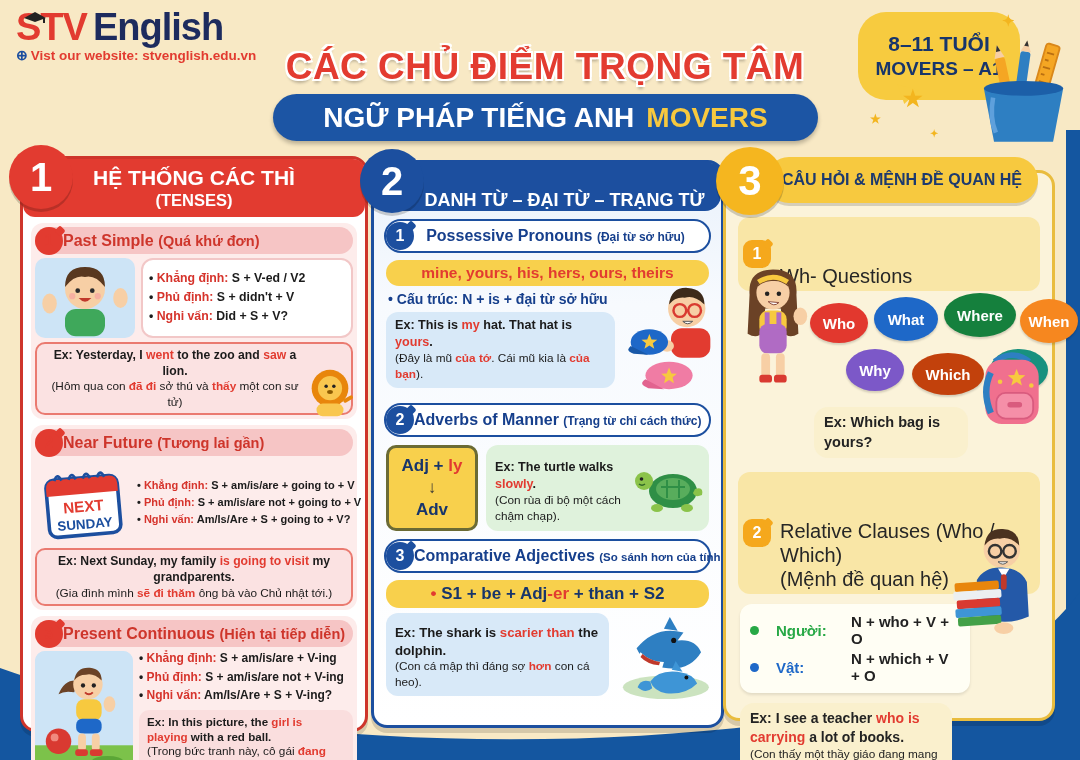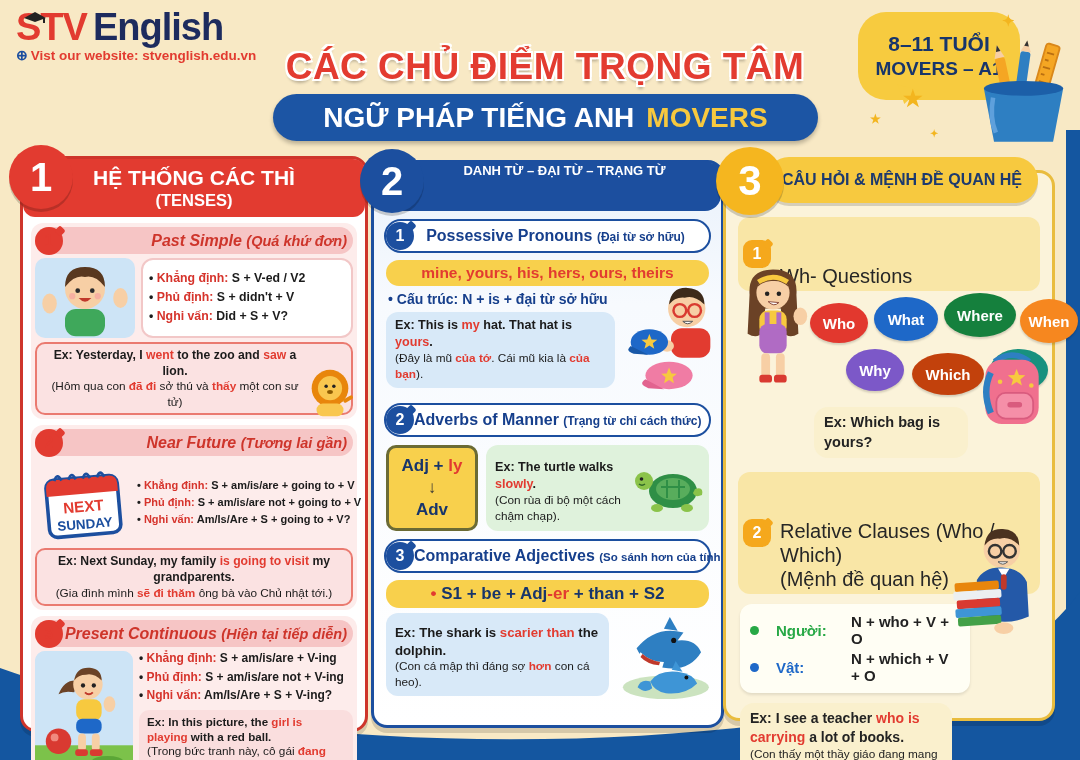--- a/index.html
+++ b/index.html
@@ -37,38 +37,38 @@
   .bignum{position:absolute;border-radius:50%;color:#fff;font-weight:bold;display:flex;
           align-items:center;justify-content:center;z-index:6;box-shadow:0 3px 0 rgba(0,0,0,.18);}
   .bn1{left:-14px;top:-14px;width:64px;height:64px;background:#E23B30;font-size:40px;}
   .bn2{left:-14px;top:-14px;width:64px;height:64px;background:#1C4F9F;font-size:40px;}
   .bn3{left:-10px;top:-26px;width:68px;height:68px;background:#F5B61F;font-size:42px;}
   .col1-head{height:58px;background:#E23B30;border-radius:12px;color:#fff;text-align:center;
           display:flex;flex-direction:column;justify-content:center;line-height:1.15;}
   .col1-head .t{font-size:21px;font-weight:bold;}
   .col1-head .s{font-size:16.5px;font-weight:bold;}
   .col2-head{height:48px;background:#1C4F9F;border-radius:10px 10px 16px 16px;color:#fff;display:flex;
-          align-items:flex-start;justify-content:center;font-size:13px;font-weight:bold;padding-left:34px;}
+          align-items:flex-end;justify-content:center;font-size:18px;font-weight:bold;padding-left:34px;}
   .swoosh{position:absolute;left:116px;top:56px;width:216px;height:24px;border:3px solid #fff;
           border-color:#fff transparent transparent transparent;border-radius:50%/16px;opacity:.9;}
   .col3-head{position:absolute;left:40px;top:-16px;width:272px;height:46px;background:#F7C93F;
           border-radius:24px;display:flex;align-items:center;justify-content:center;color:#1D3A6E;
           font-size:16px;font-weight:bold;box-shadow:0 3px 0 rgba(0,0,0,.15);z-index:4;}
   
   .c1s{margin:6px 8px 0;background:#FDECEB;border-radius:12px;padding:4px;position:relative;}
   .secpill{display:flex;align-items:center;border-radius:16px;height:27px;}
   .c1s .secpill{background:#F6C5C5;}
   .badge{width:28px;height:28px;border-radius:50%;color:#fff;font-weight:bold;font-size:16px;
          display:flex;align-items:center;justify-content:center;flex:none;position:relative;z-index:1;}
   .badge::after{content:"";position:absolute;width:8px;height:8px;background:inherit;top:0;right:-1px;
          transform:rotate(45deg);border-radius:2px;z-index:-1;}
   .badge.red{background:#E23B30;}
   .badge.blue{background:#1C4F9F;}
   .badge.orange{background:#F5A81C;border-radius:9px;}
-  .bt{flex:1;text-align:right;font-weight:bold;color:#CE352B;font-size:16px;padding-right:6px;font-style:italic;}
+  .bt{flex:1;text-align:left;font-weight:bold;color:#CE352B;font-size:16px;padding-right:6px;}
   .bt .vi{font-size:14.5px;}
   .c1row{display:flex;gap:6px;margin-top:4px;align-items:stretch;}
   .illusbox{background:#CDE4F6;border-radius:10px;flex:none;overflow:hidden;display:flex;
             align-items:center;justify-content:center;}
   .illusbox.nobg{background:transparent;}
   .rulesbox{flex:1;display:flex;flex-direction:column;justify-content:center;gap:3px;min-width:0;}
   .rulesbox.white{background:#fff;border:2px solid #F2C7C7;border-radius:12px;padding:3px 6px;}
   .rule{font-size:12.3px;font-weight:bold;color:#1b1b1b;line-height:1.3;white-space:nowrap;}
   .rule::before{content:"• ";color:#1b1b1b;}
   .rule .rl{color:#D6342C;}

